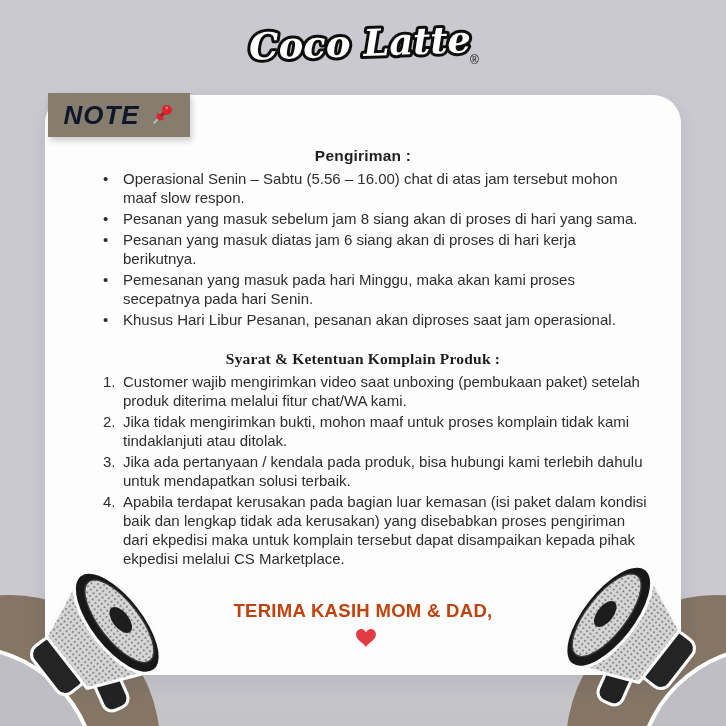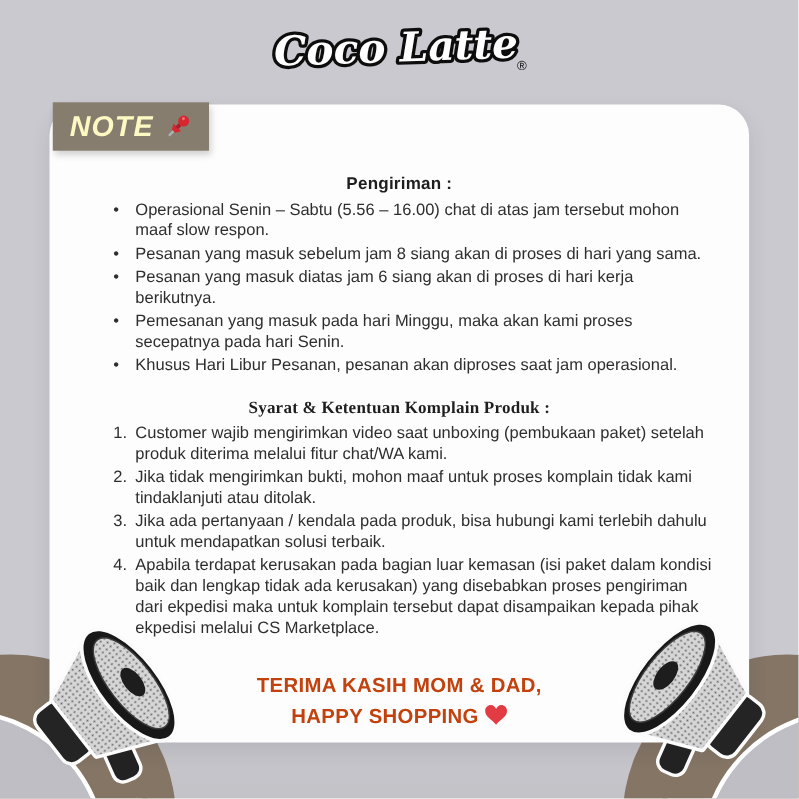--- a/index.html
+++ b/index.html
@@ -53,32 +53,32 @@
     z-index:5;
   }
   .note-badge{
     position:absolute;left:3px;top:-2px;
     width:142px;height:44px;
     background:#877d6e;
     display:flex;align-items:center;justify-content:center;gap:9px;
     box-shadow:2px 4px 6px rgba(0,0,0,.18);
   }
   .note-badge .note-label{
-    color:#fef9c3;
+    color:#0f172a;
     font-weight:bold;font-style:italic;
     font-size:26px;letter-spacing:1px;
     line-height:1;
   }
   .card-content{
     position:absolute;left:0;top:0;right:0;
     padding:52px 30px 0 58px;
     box-sizing:border-box;
   }
   .section-heading{
-    margin:12px 28px 4px 0;
+    margin:0 28px 4px 0;
     text-align:center;
     font-size:15.5px;font-weight:bold;color:#1e1e1e;
     letter-spacing:.2px;
   }
   .section-heading.second{margin-top:21px;font-family:Liberation Serif, serif;}
   ul.plain,ol.plain{margin:0;padding:0;list-style:none;}
   li.row{
     display:flex;align-items:flex-start;
     font-size:15px;line-height:19px;color:#2e2e2e;
     margin-bottom:2px;
@@ -183,21 +183,21 @@
         </li>
         <li class="row">
           <span class="marker">4.</span>
           <span class="item-text">Apabila terdapat kerusakan pada bagian luar kemasan (isi paket dalam kondisi baik dan lengkap tidak ada kerusakan) yang disebabkan proses pengiriman dari ekpedisi maka untuk komplain tersebut dapat disampaikan kepada pihak ekpedisi melalui CS Marketplace.</span>
         </li>
       </ol>
 
       <div class="thanks">
         <div>TERIMA KASIH MOM &amp; DAD,</div>
         <div>
-          <span>HAPPY SHOPPING</span><span class="heart"><svg width="20" height="18" viewBox="0 0 32 29">
+          <span class="heart"><svg width="20" height="18" viewBox="0 0 32 29">
                 <path d="M23.6,0c-3.4,0-6.3,2.7-7.6,5.6C14.7,2.7,11.8,0,8.4,0C3.8,0,0,3.8,0,8.4c0,9.4,9.5,11.9,16,20.4c6.1-8.4,16-11.3,16-20.4C32,3.8,28.2,0,23.6,0z" fill="#e23b43"></path>
               </svg></span>
         </div>
       </div>
 
     </div>
   </div>
 
   <svg class="mega left" viewBox="0 0 170 180">
     <g transform="rotate(-38 85 90)">

